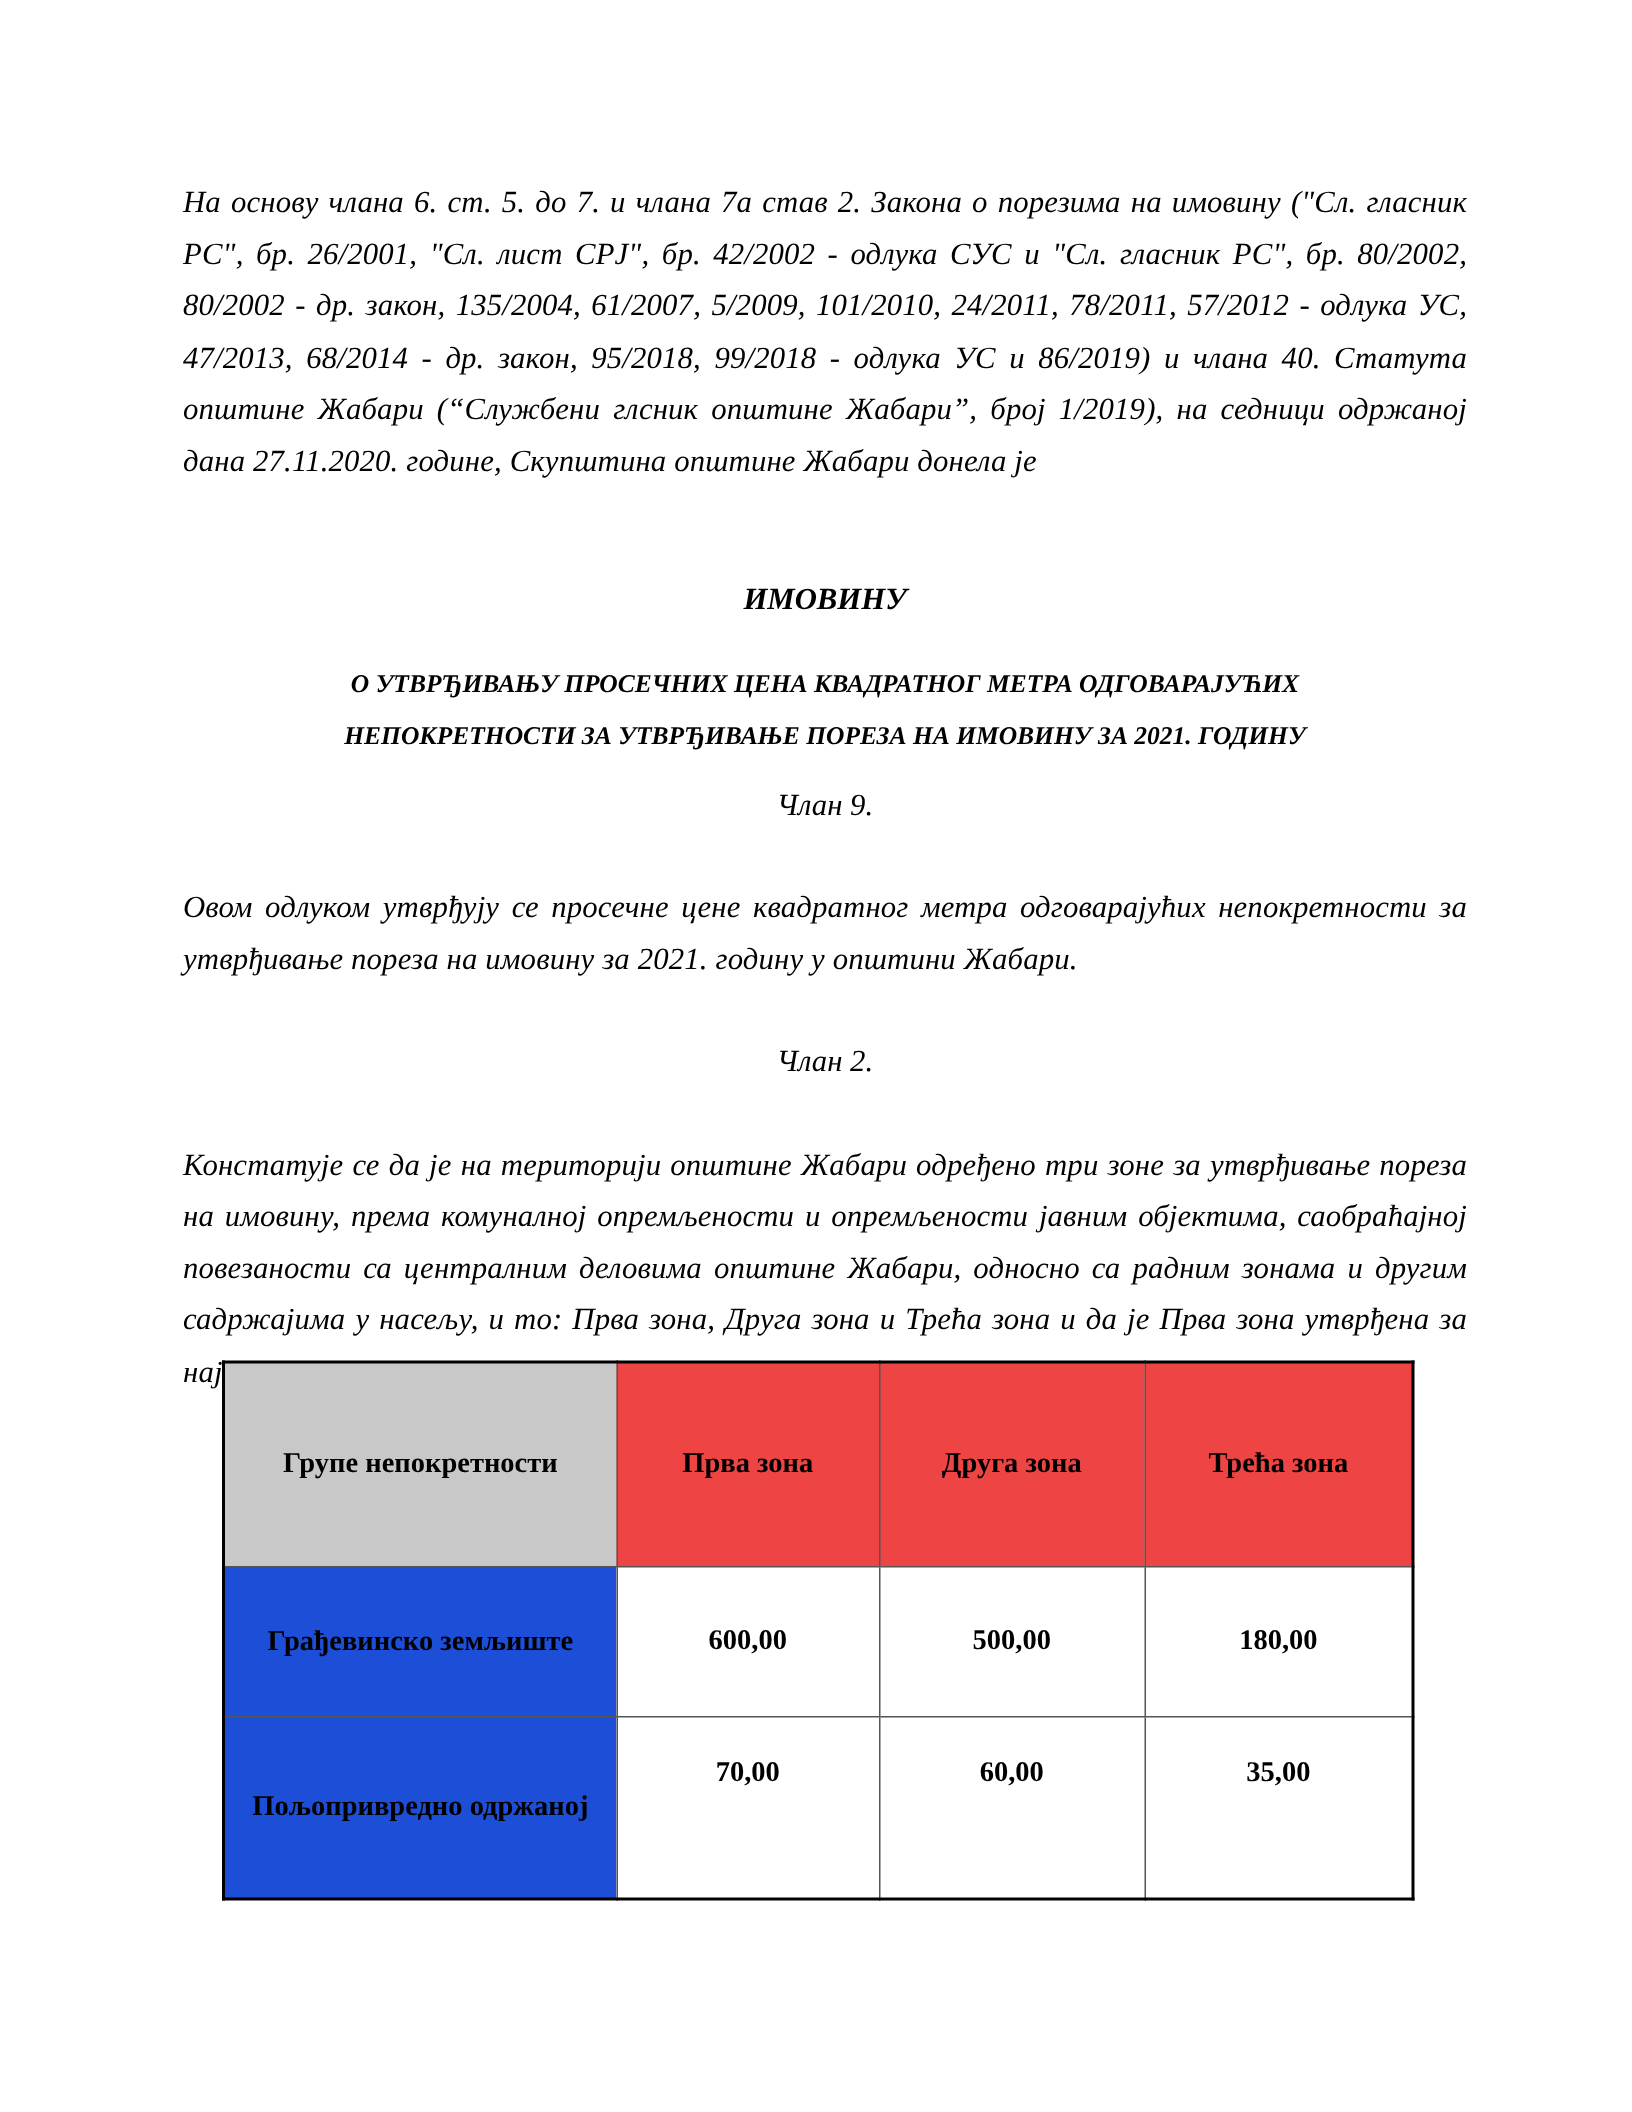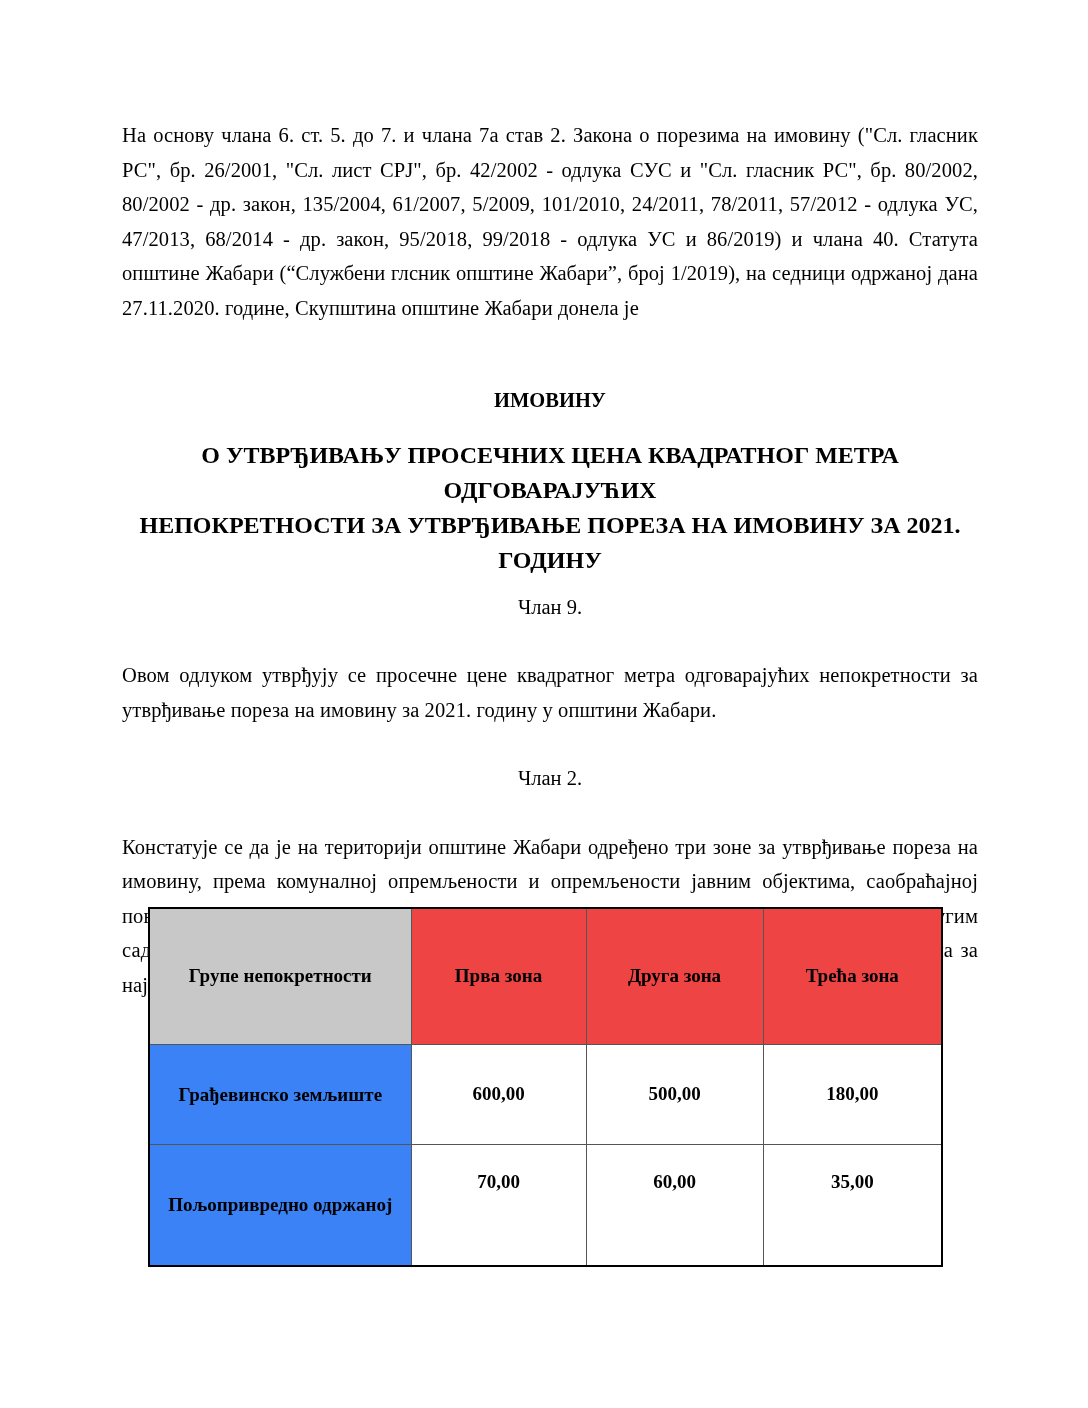--- a/index.html
+++ b/index.html
@@ -17,20 +17,21 @@
   }
 
   .page {
     position: absolute;
     left: 0;
     top: 0;
     width: 1088px;
     height: 1408px;
     box-sizing: border-box;
     padding: 118px 110px 0 122px;
+    font-style: italic;
   }
 
   .para {
     font-size: 20.5px;
     line-height: 34.5px;
     text-align: justify;
     text-justify: inter-word;
     margin: 0;
     letter-spacing: 0.1px;
   }
@@ -43,21 +44,21 @@
   .heading-center {
     text-align: center;
     font-size: 20.5px;
     line-height: 34.5px;
     font-weight: bold;
     margin: 0;
   }
 
   .title-block {
     text-align: center;
-    font-size: 24px;
+    font-size: 17px;
     line-height: 35px;
     font-weight: bold;
     margin: 0;
     padding: 0 4px;
   }
 
   .article-label {
     text-align: center;
     font-size: 20.5px;
     line-height: 34.5px;
@@ -103,21 +104,21 @@
     background: #c8c8c8;
     text-align: center;
     padding: 0 8px;
     margin-top: 35px;
   }
   .cell-zone-hdr {
     background: #ef4444;
     text-align: center;
   }
   .cell-rowlabel {
-    background: #3b82f6;
+    background: #1d4ed8;
     text-align: left;
     vertical-align: top;
     padding: 9px 8px 0 10px;
     line-height: 29px;
   }
   .cell-value {
     background: #ffffff;
     text-align: center;
     vertical-align: bottom;
     padding-bottom: 22px;

